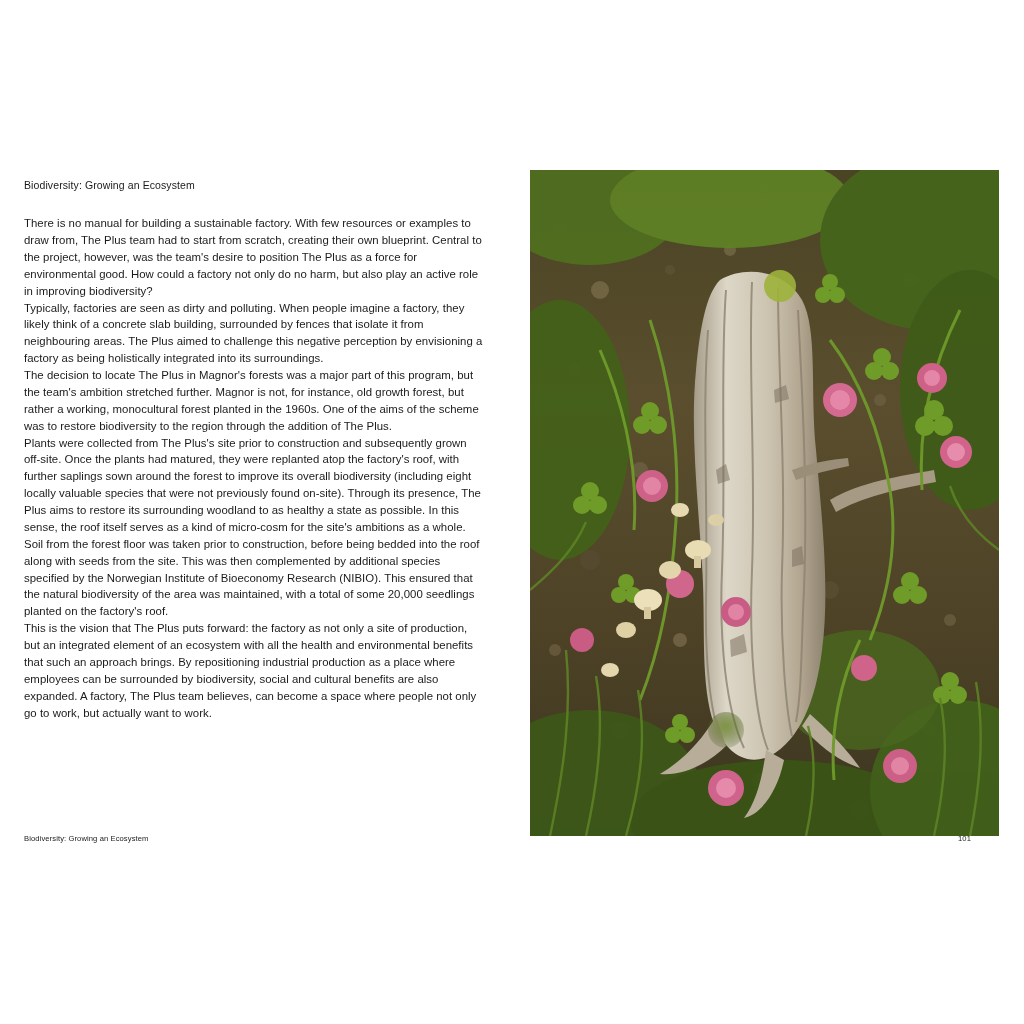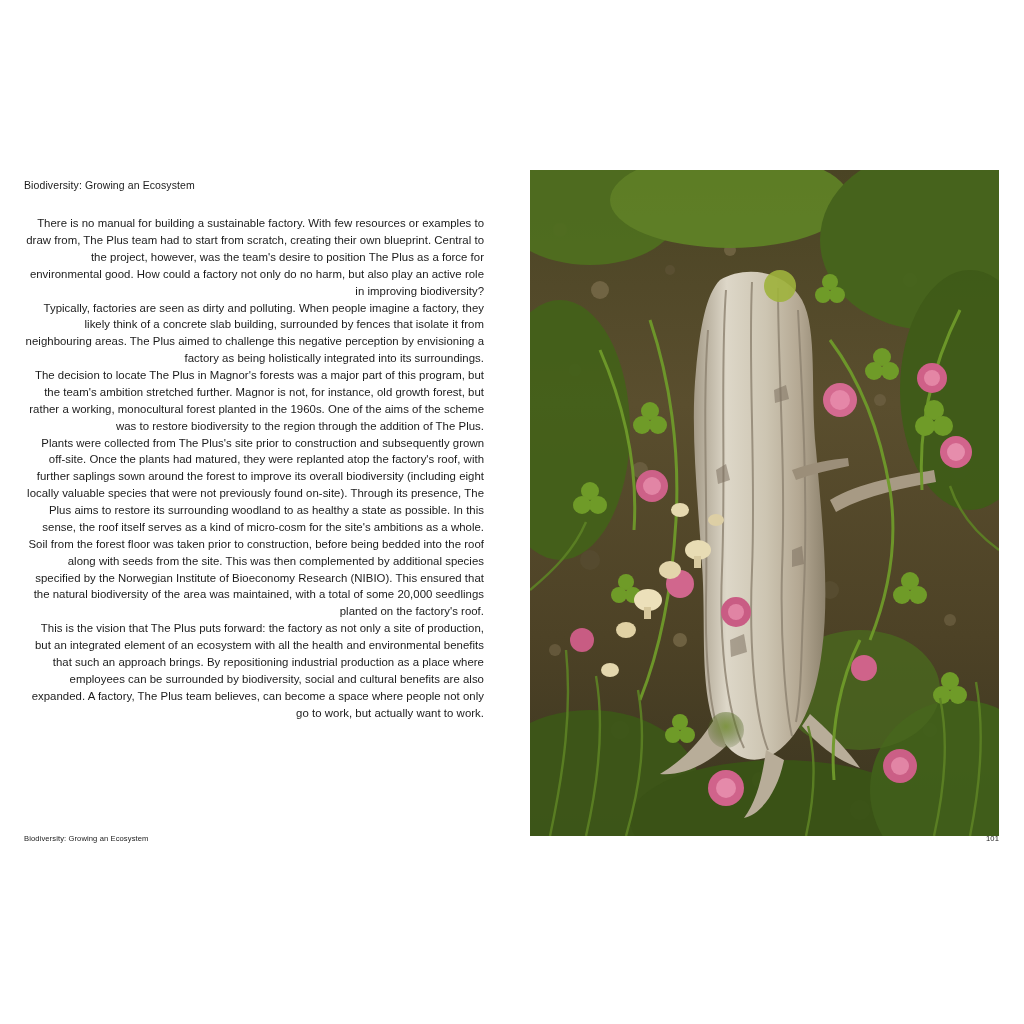--- a/index.html
+++ b/index.html
@@ -32,21 +32,21 @@
     letter-spacing: 0.1px;
     color: #1a1a1a;
     margin-bottom: 22px;
   }
   .body-copy p {
     margin: 0;
     font-size: 11.4px;
     line-height: 1.48;
     letter-spacing: 0.03px;
     color: #1a1a1a;
-    text-align: right;
+    text-align: left;
   }
   .photo-frame {
     position: absolute;
     left: 530px;
     top: 170px;
     width: 469px;
     height: 666px;
     overflow: hidden;
     background: #3e3a22;
   }
@@ -61,21 +61,21 @@
     top: 834px;
     font-size: 7.6px;
     letter-spacing: 0.1px;
     color: #1a1a1a;
   }
   .footer-right {
     position: absolute;
     left: 930px;
     top: 834px;
     width: 69px;
-    text-align: right;
+    text-align: center;
     font-size: 7.6px;
     letter-spacing: 0.1px;
     color: #1a1a1a;
   }
 </style>
 </head>
 <body>
 
 <div class="page">
 

